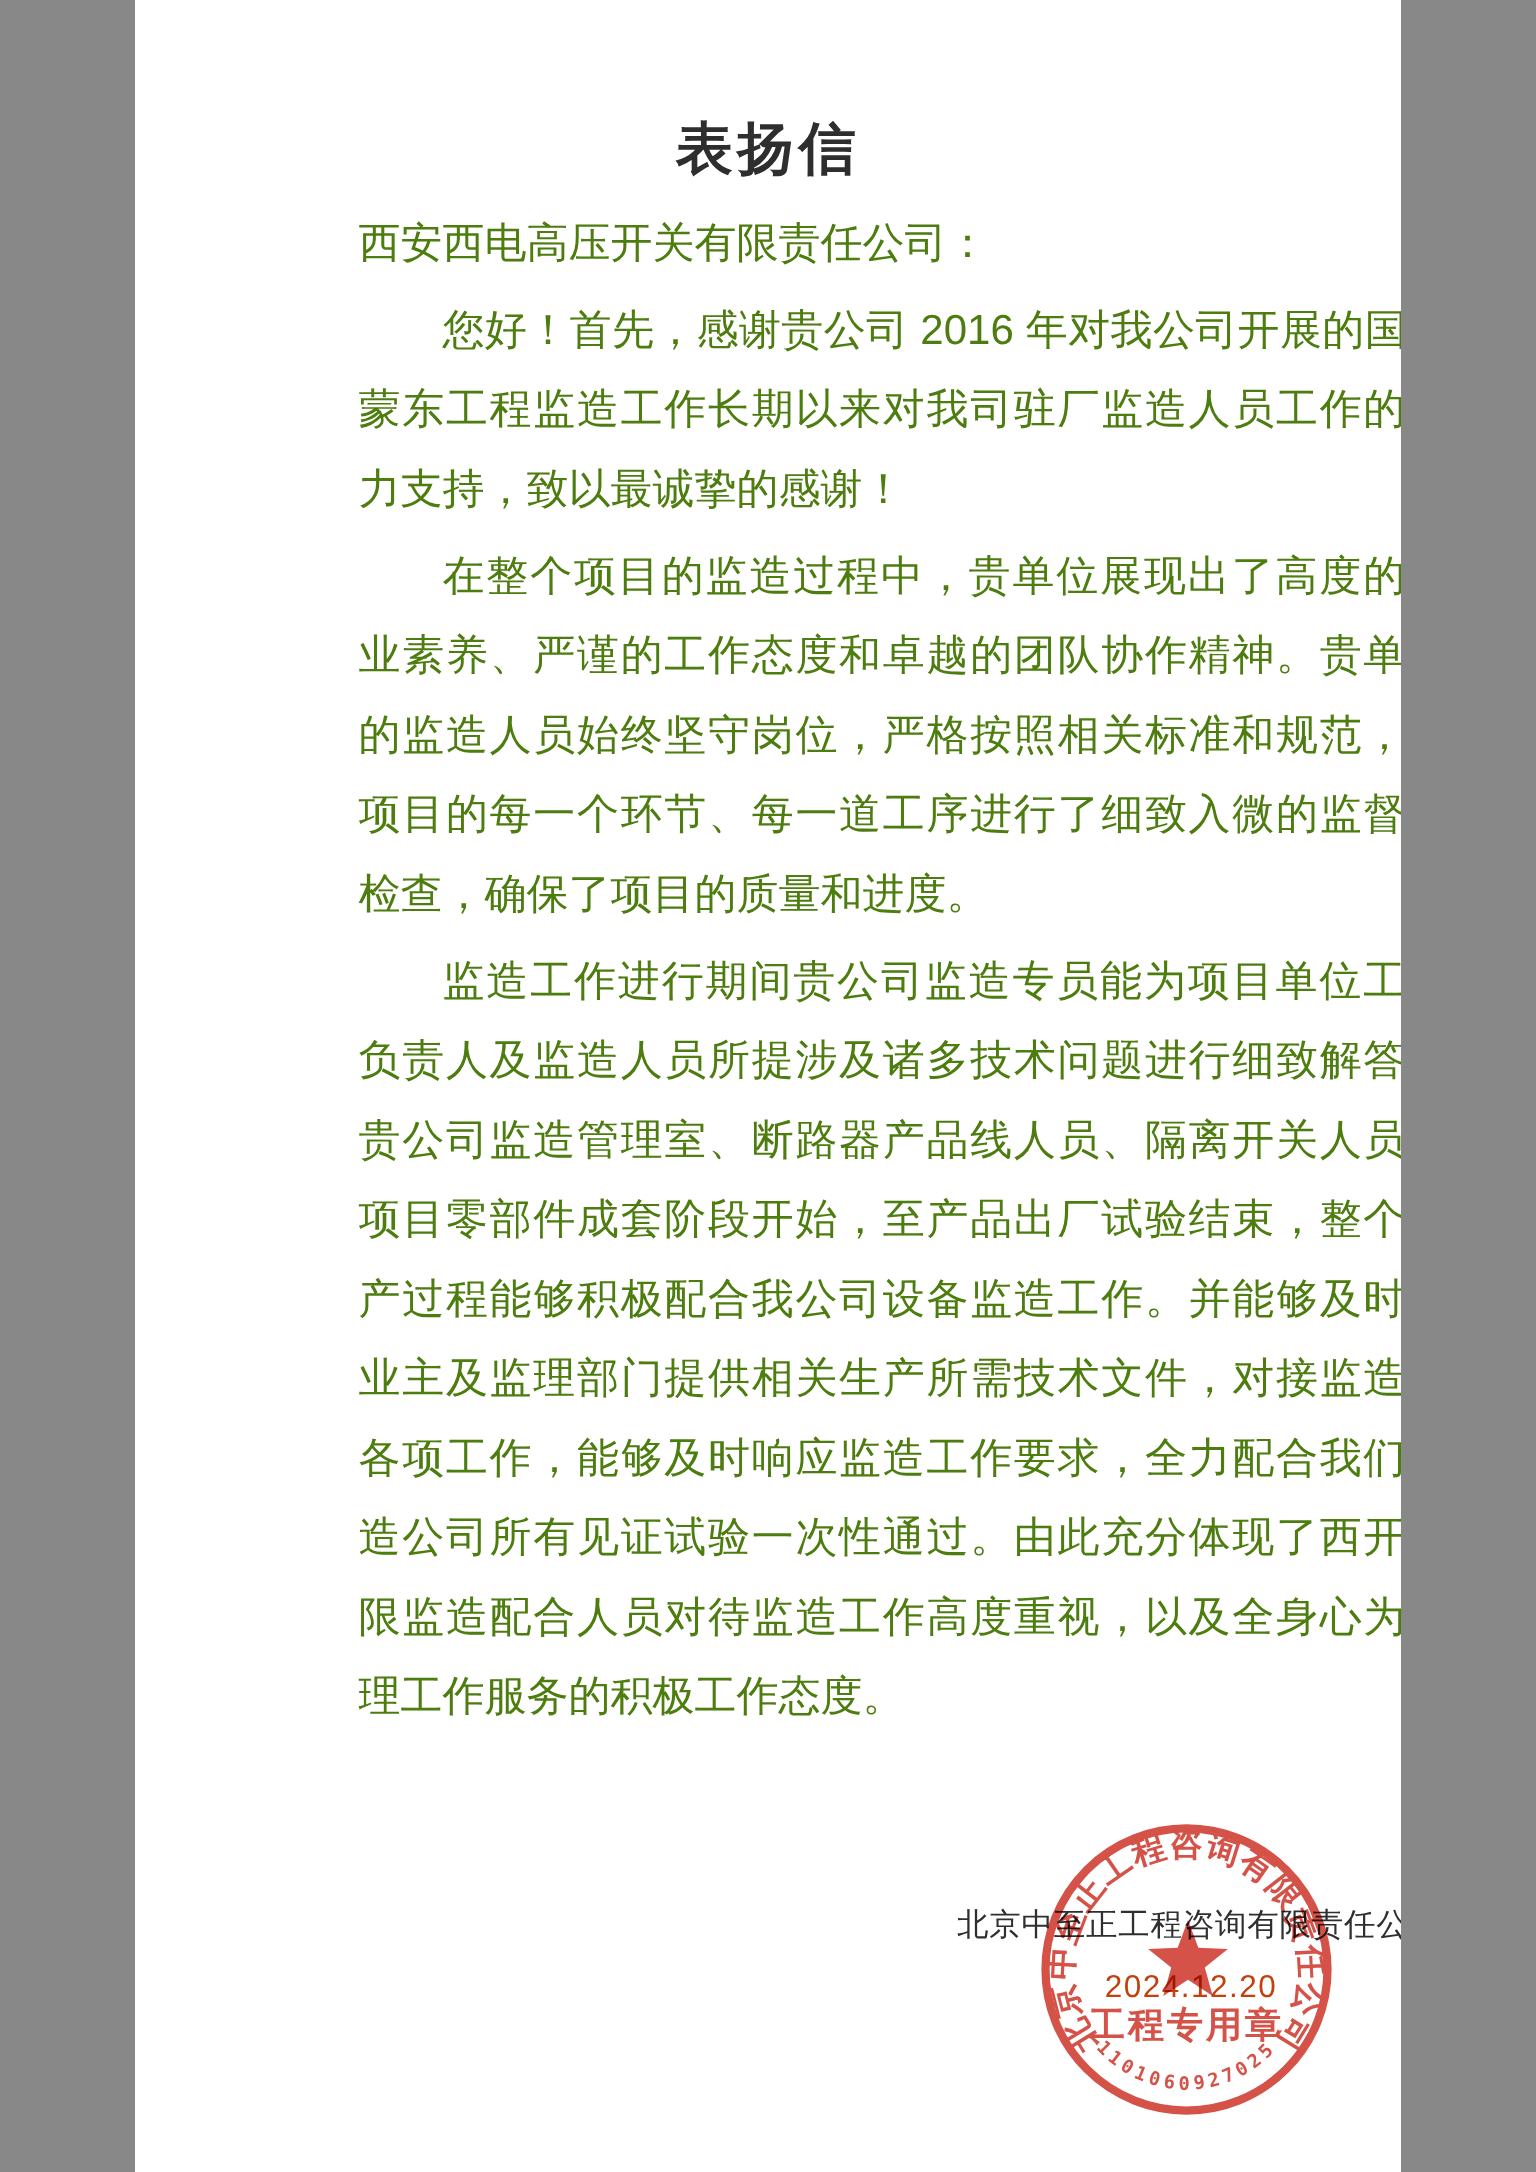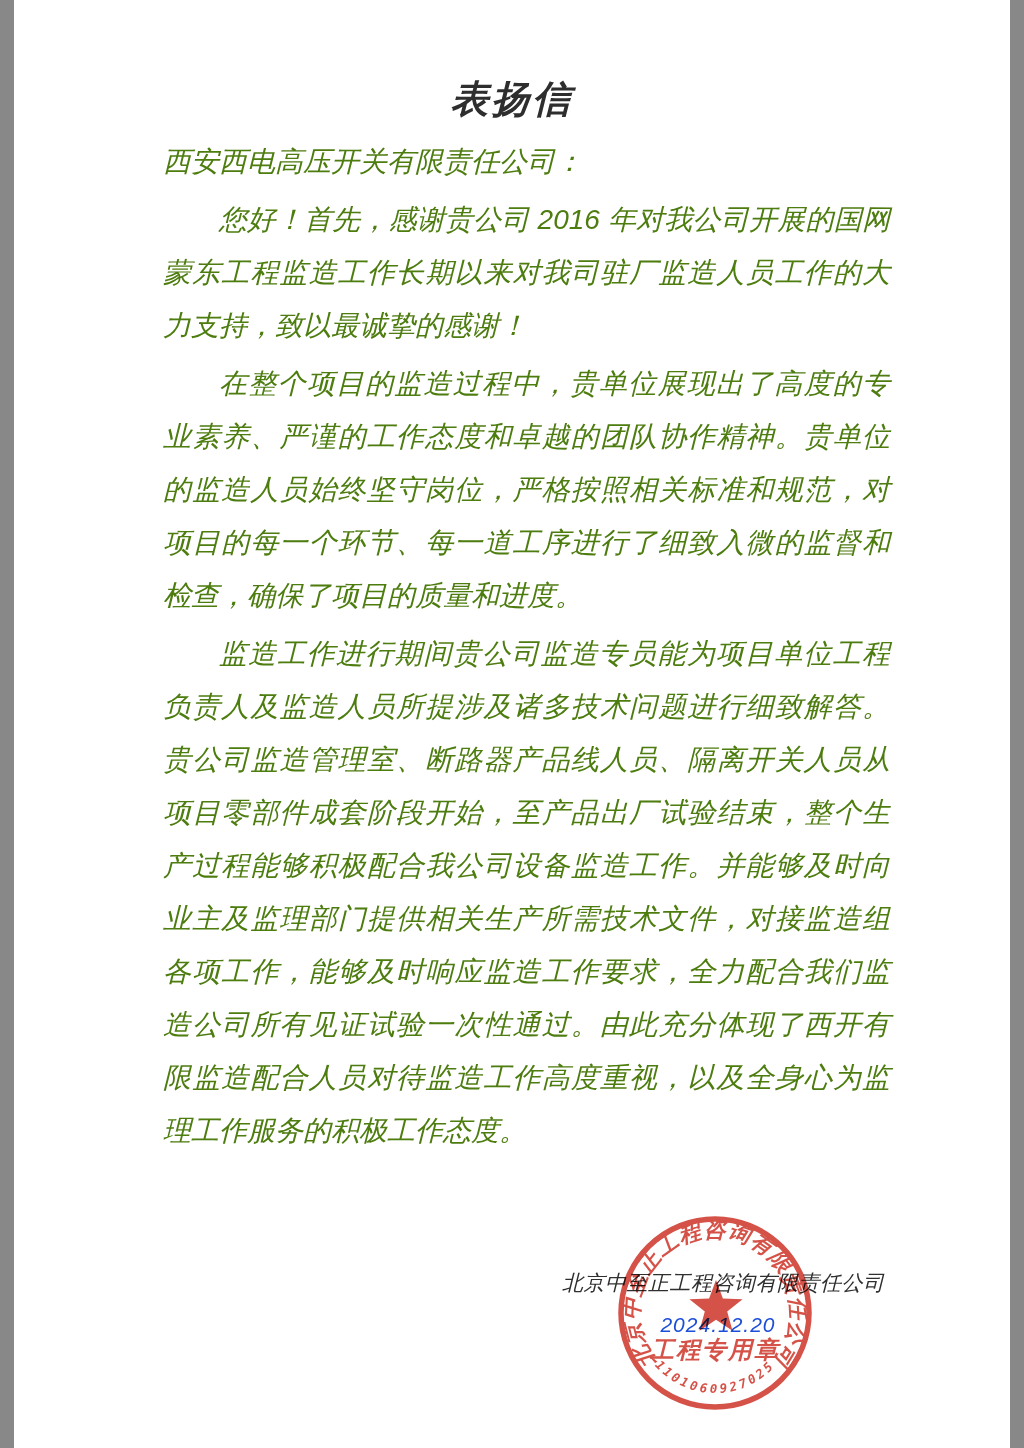--- a/index.html
+++ b/index.html
@@ -1,26 +1,25 @@
 <!DOCTYPE html>
 <html><head>
 <meta charset="utf-8">
 <style>
   * { margin: 0; padding: 0; box-sizing: border-box; }
   html, body { background: #888; }
   .page {
     position: relative;
-    width: 996px;
+    width: 844px;
     height: 1448px;
     margin: 0 auto;
     background: #ffffff;
     overflow: hidden;
     font-family: "Liberation Sans", "DejaVu Sans", sans-serif;
     color: #333333;
-    font-style: italic;
   }
   .title {
     position: absolute;
     top: 74px;
     left: 0;
     width: 100%;
     text-align: center;
     font-size: 38px;
     font-weight: 700;
     letter-spacing: 3px;
@@ -51,21 +50,21 @@
     z-index: 1;
   }
   .sig-date {
     position: absolute;
     top: 1313px;
     left: 548px;
     width: 312px;
     text-align: center;
     font-size: 21px;
     letter-spacing: 1px;
-    color: #1d4ed8;
+    color: #c2410c;
     z-index: 1;
   }
   .stamp {
     position: absolute;
     top: 1213px;
     left: 601px;
     width: 200px;
     height: 200px;
     mix-blend-mode: multiply;
     opacity: 0.88;

